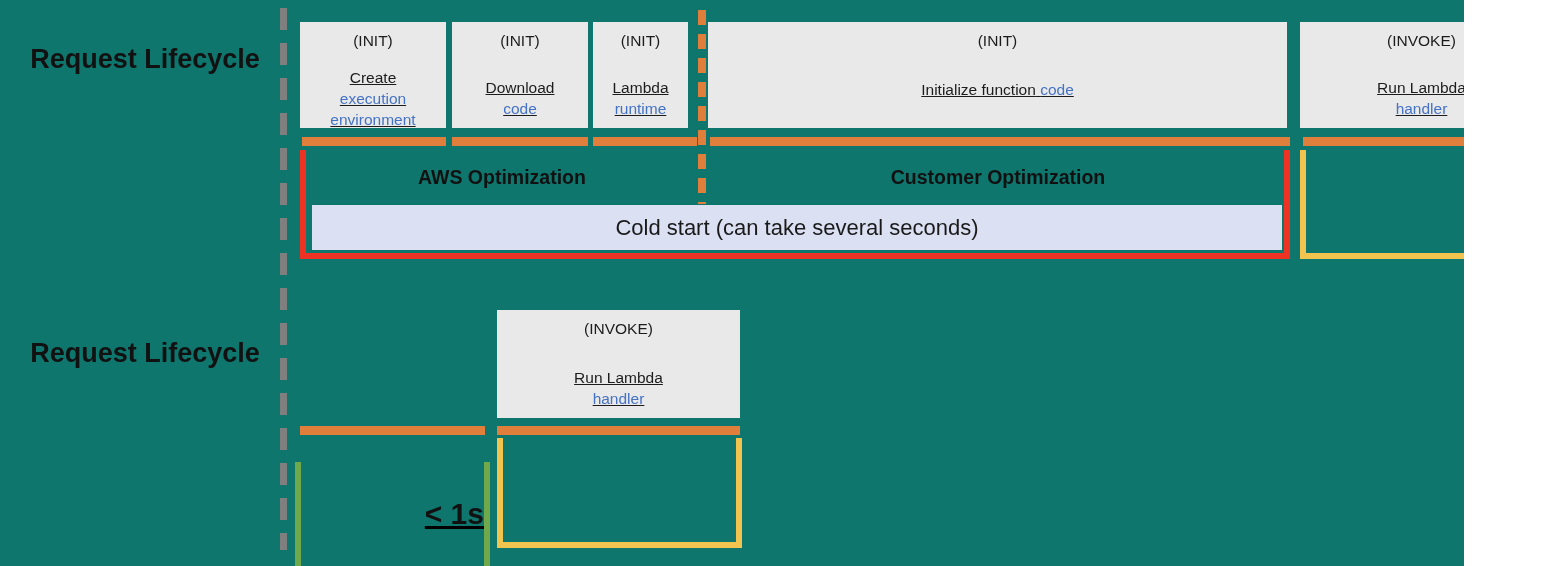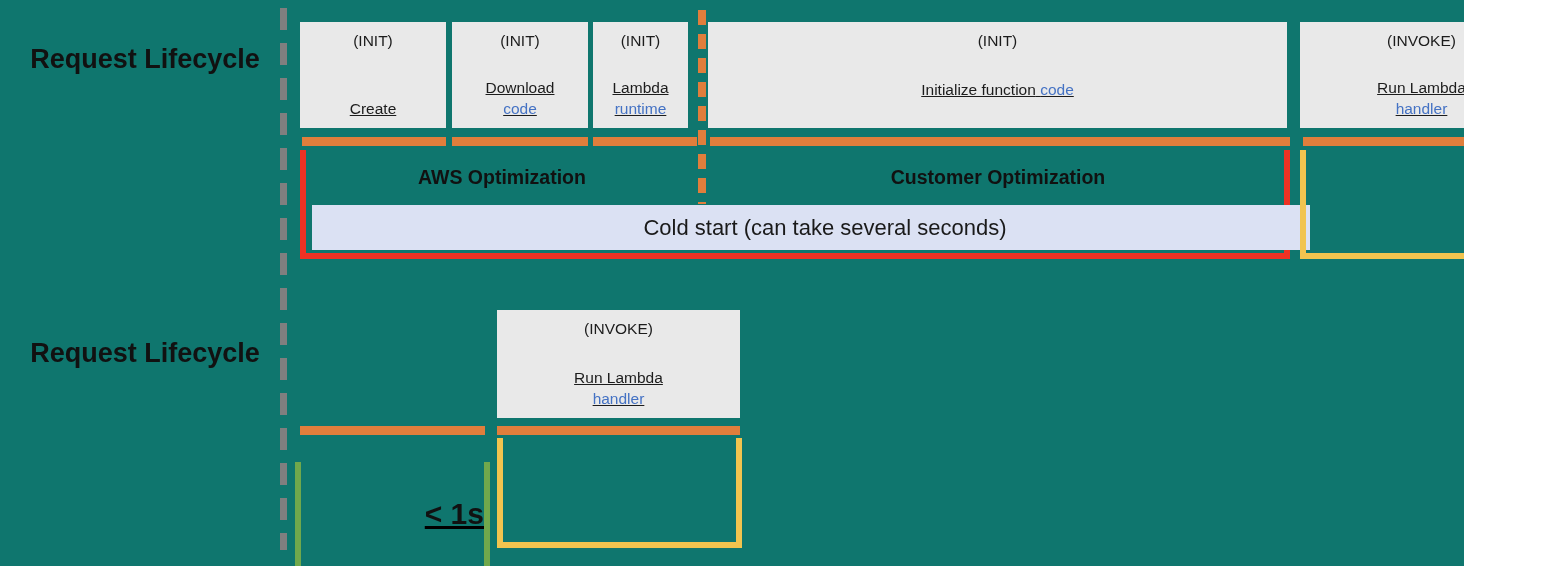--- a/index.html
+++ b/index.html
@@ -129,21 +129,20 @@
   #coldstart {
     position: absolute;
     left: 312px; top: 205px;
     width: 970px; height: 45px;
     background: #DBE1F3;
     display: flex;
     align-items: center;
     justify-content: center;
     font-size: 22px;
     color: #1a1a1a;
-    padding-left: 28px;
   }
 </style>
 </head>
 <body>
 
 <div class="canvas">
 
   <div class="dash-gray"></div>
   <div class="dash-orange"></div>
 
@@ -151,20 +150,21 @@
     <span>Request Lifecycle</span>
   </div>
   <div class="row-label" id="label2">
     <span>Request Lifecycle</span>
   </div>
 
   <div class="pbox" id="b1">
     <span class="tag">(INIT)</span>
     <span class="main">
       <span class="black">Create</span>
+      <span class="blue">execution environment</span>
     </span>
   </div>
 
   <div class="pbox" id="b2">
     <span class="tag">(INIT)</span>
     <span class="main">
       <span class="black">Download</span>
       <span class="blue">code</span>
     </span>
   </div>

